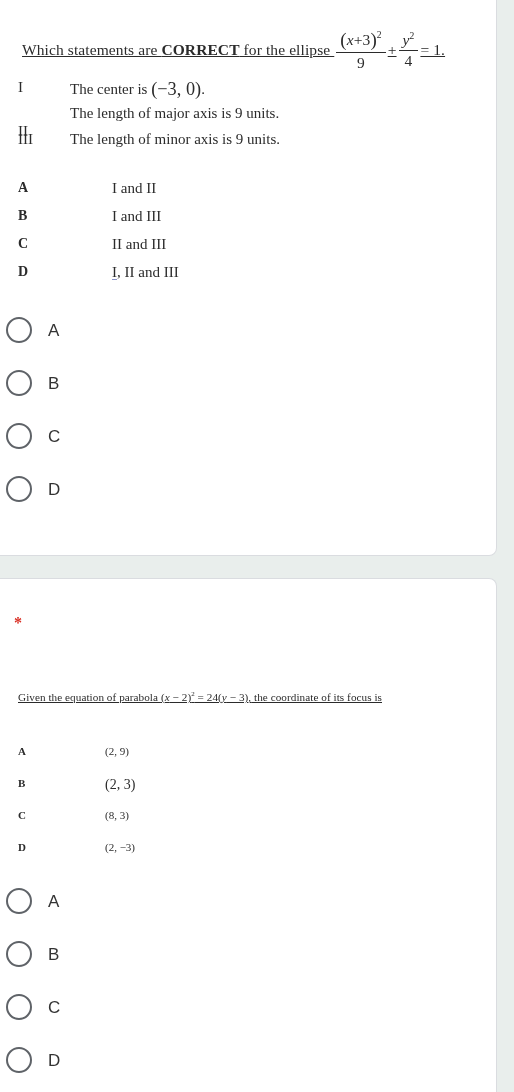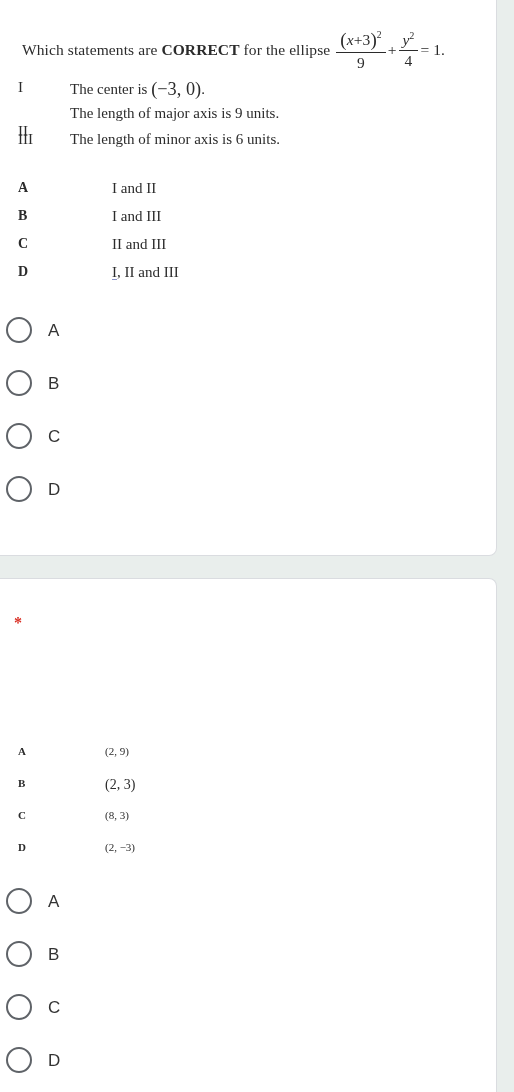--- a/index.html
+++ b/index.html
@@ -43,20 +43,21 @@
     font-weight: bold;
     line-height: 1;
   }
 
   
   .qimage {
     position: absolute;
     font-family: "Liberation Serif", serif;
     color: #2b2b2b;
     white-space: nowrap;
+    text-decoration: underline;
   }
   .qstem {
     font-size: 15.5px;
     letter-spacing: .1px;
   }
   .qstem-small {
     font-size: 11.2px;
     letter-spacing: .05px;
   }
   .bold { font-weight: bold; }
@@ -169,21 +170,21 @@
 
     <div class="stmt-label" style="left:18px; top:198px;">I</div>
     <div class="stmt-row" style="left:64px; top:198px;">
       <span>The center is </span><span class="bigparen">(−3, 0)</span><span>.</span>
     </div>
 
     <div class="stmt-label" style="left:18px; top:242px;">II</div>
     <div class="stmt-row" style="left:64px; top:224px;">The length of major axis is 9 units.</div>
 
     <div class="stmt-label" style="left:18px; top:250px;">III</div>
-    <div class="stmt-row" style="left:64px; top:250px;">The length of minor axis is 6 units.</div>
+    <div class="stmt-row" style="left:64px; top:250px;">The length of minor axis is 9 units.</div>
 
     <div class="opt-key" style="left:18px; top:299px; font-size:14px;">A</div>
     <div class="opt-row" style="left:64px; top:299px; font-size:15px;">I and II</div>
 
     <div class="opt-key" style="left:18px; top:327px; font-size:14px;">B</div>
     <div class="opt-row" style="left:64px; top:327px; font-size:15px;">I and III</div>
 
     <div class="opt-key" style="left:18px; top:355px; font-size:14px;">C</div>
     <div class="opt-row" style="left:64px; top:355px; font-size:15px;">II and III</div>
 
@@ -207,20 +208,23 @@
     <div class="choice" style="top:584px;">
       <span class="radio"></span>
       <span class="choice-label">D</span>
     </div>
   </div>
 
   <div class="card" id="card-q2">
 
     <div class="required-star" style="left:14px; top:36px;">*</div>
 
+    <div class="qimage qstem-small" style="left:18px; top:112px;">
+      <span>Given the equation of parabola </span><span><span>(</span><span class="ital">x</span><span> − 2)</span><sup class="exp">2</sup><span> = 24(</span><span class="ital">y</span><span> − 3)</span><span>,</span></span><span> the coordinate of its focus is</span>
+    </div>
 
     <div class="opt-key" style="left:18px; top:166px; font-size:11px;">A</div>
     <div class="opt-row" style="left:57px; top:166px; font-size:11px;">(2, 9)</div>
 
     <div class="opt-key" style="left:18px; top:198px; font-size:11px;">B</div>
     <div class="opt-row" style="left:57px; top:198px; font-size:14px;">(2, 3)</div>
 
     <div class="opt-key" style="left:18px; top:230px; font-size:11px;">C</div>
     <div class="opt-row" style="left:57px; top:230px; font-size:11px;">(8, 3)</div>
 

